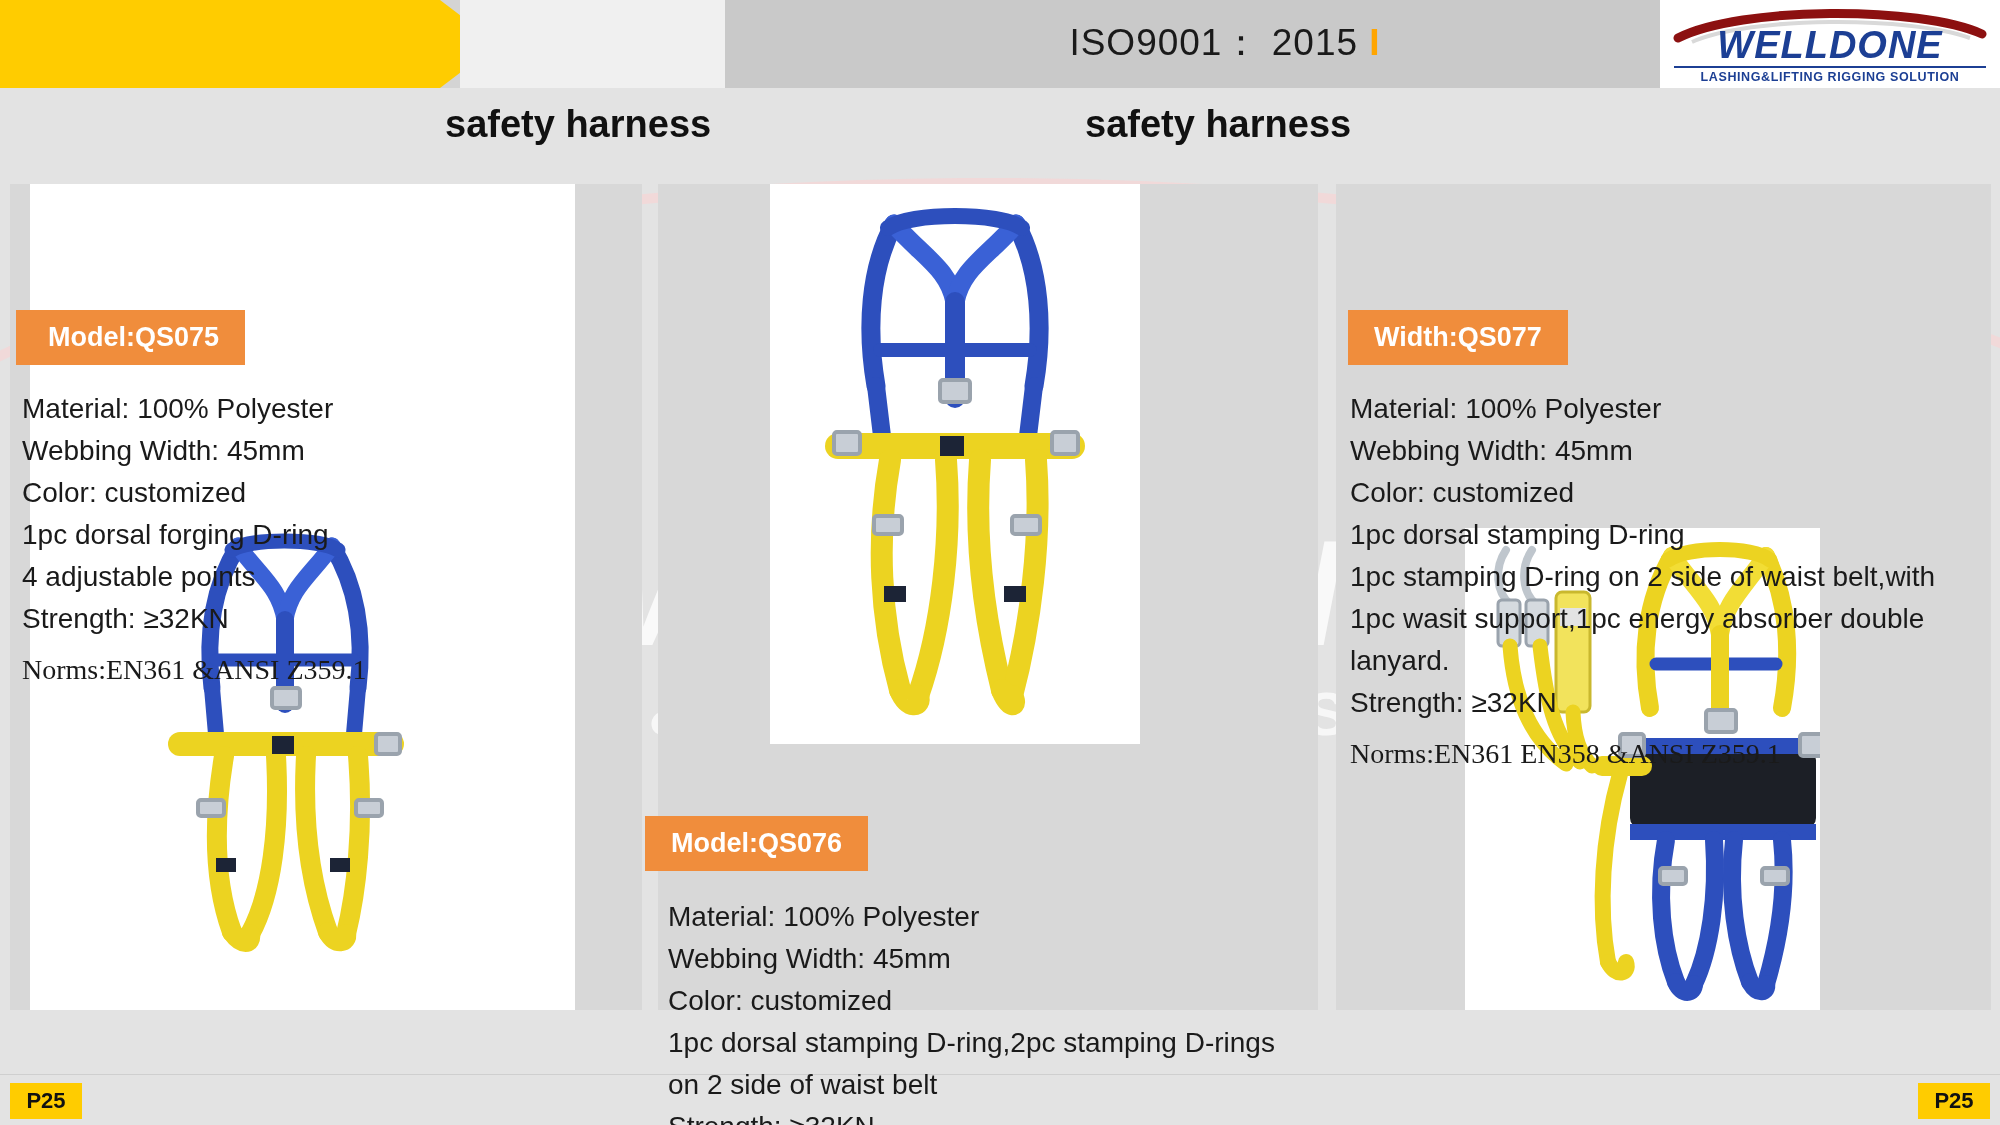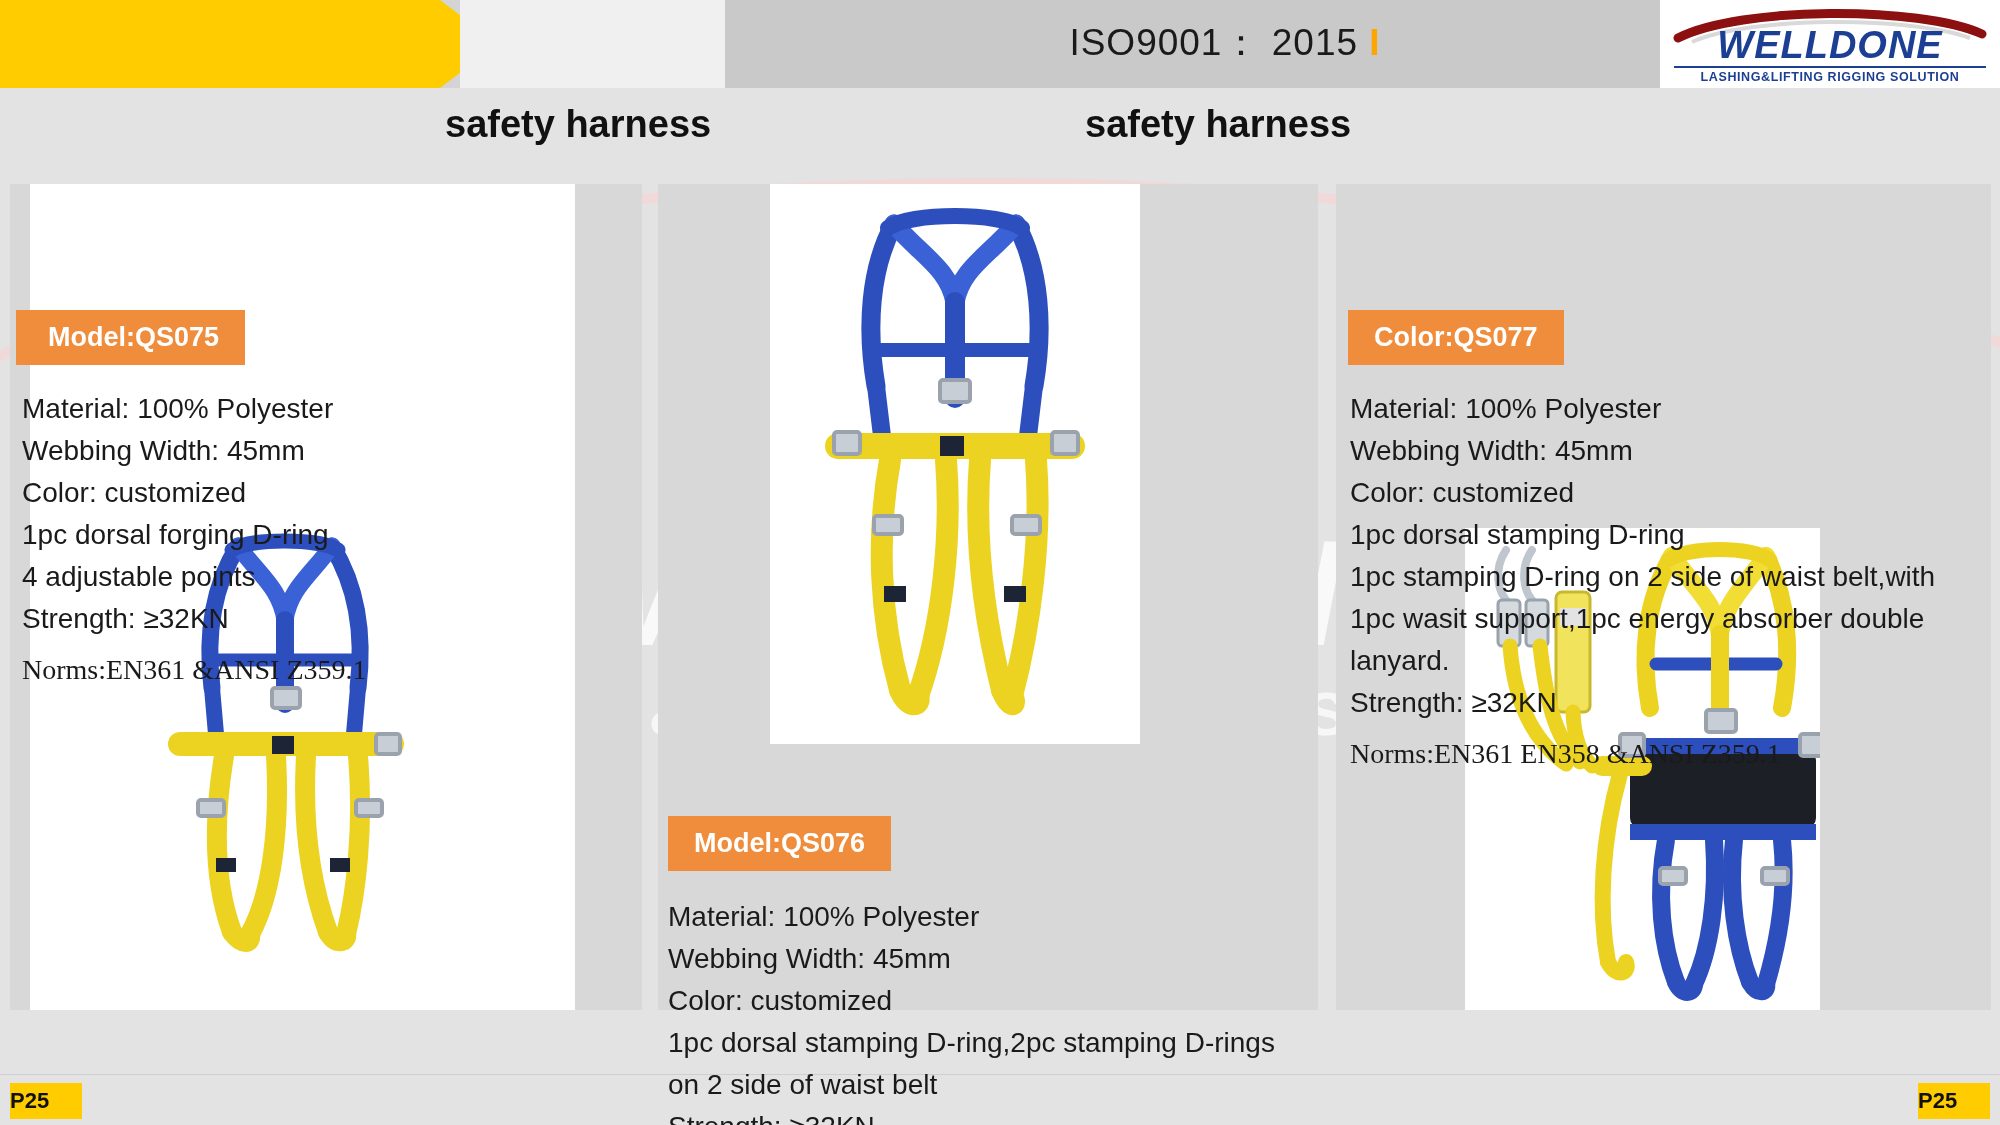--- a/index.html
+++ b/index.html
@@ -184,21 +184,21 @@
     position: absolute;
     background: #f08d3c;
     color: #ffffff;
     font-weight: bold;
     font-size: 27px;
     padding: 12px 26px;
     z-index: 12;
     white-space: nowrap;
   }
   #badge-left  { top: 222px; left: 16px; padding-left: 32px; }
-  #badge-mid   { top: 728px; left: 668px; }
+  #badge-mid   { top: 728px; left: 645px; }
   #badge-right { top: 222px; left: 1348px; }
 
   .spec {
     position: absolute;
     font-size: 28px;
     color: #1a1a1a;
     line-height: 1.5;
     z-index: 12;
     white-space: pre-line;
   }
@@ -225,20 +225,21 @@
   .page-num {
     position: absolute;
     top: 8px;
     width: 72px;
     height: 36px;
     background: #ffcc00;
     color: #111;
     font-weight: bold;
     font-size: 22px;
     line-height: 36px;
+    text-align: center;
   }
   #page-num-left  { left: 10px; }
   #page-num-right { right: 10px; }
 </style>
 </head>
 <body>
 
 <div class="header">
   <div class="header-yellow"></div>
   <div class="header-yellow-arrow"></div>
@@ -400,21 +401,21 @@
       <path d="M138 424 C146 440, 160 436, 156 424" stroke="#ecd321" stroke-width="16"></path>
 
       <rect x="236" y="172" width="30" height="22" rx="3" stroke="#9aa3ad" stroke-width="4" fill="#c8ced6"></rect>
       <rect x="330" y="196" width="24" height="22" rx="3" stroke="#9aa3ad" stroke-width="4" fill="#c8ced6"></rect>
       <rect x="150" y="196" width="24" height="22" rx="3" stroke="#9aa3ad" stroke-width="4" fill="#c8ced6"></rect>
       <rect x="190" y="330" width="26" height="16" rx="3" stroke="#9aa3ad" stroke-width="4" fill="#c8ced6"></rect>
       <rect x="292" y="330" width="26" height="16" rx="3" stroke="#9aa3ad" stroke-width="4" fill="#c8ced6"></rect>
     </g>
   </svg>
 
-  <div class="model-badge" id="badge-right">Color:QS077</div>
+  <div class="model-badge" id="badge-right">Width:QS077</div>
   <div class="spec" id="spec-right"><span>Material: 100% Polyester
 Webbing Width: 45mm
 Color: customized
 1pc dorsal stamping D-ring
 1pc stamping D-ring on 2 side of waist belt,with 1pc wasit support,1pc energy absorber double lanyard.
 Strength: ≥32KN</span><span class="norms">Norms:EN361 EN358 &amp;ANSI Z359.1</span></div>
 
 </div>
 
 <div class="footer">

